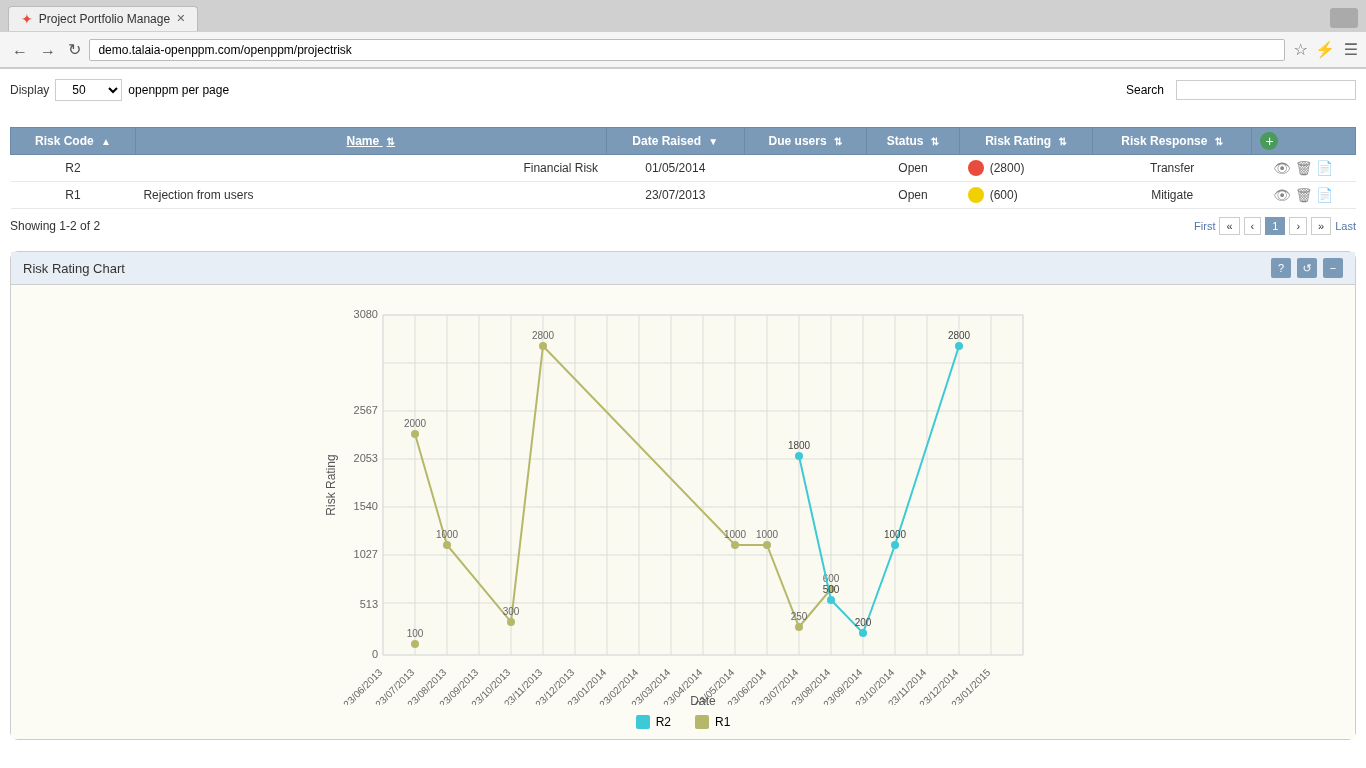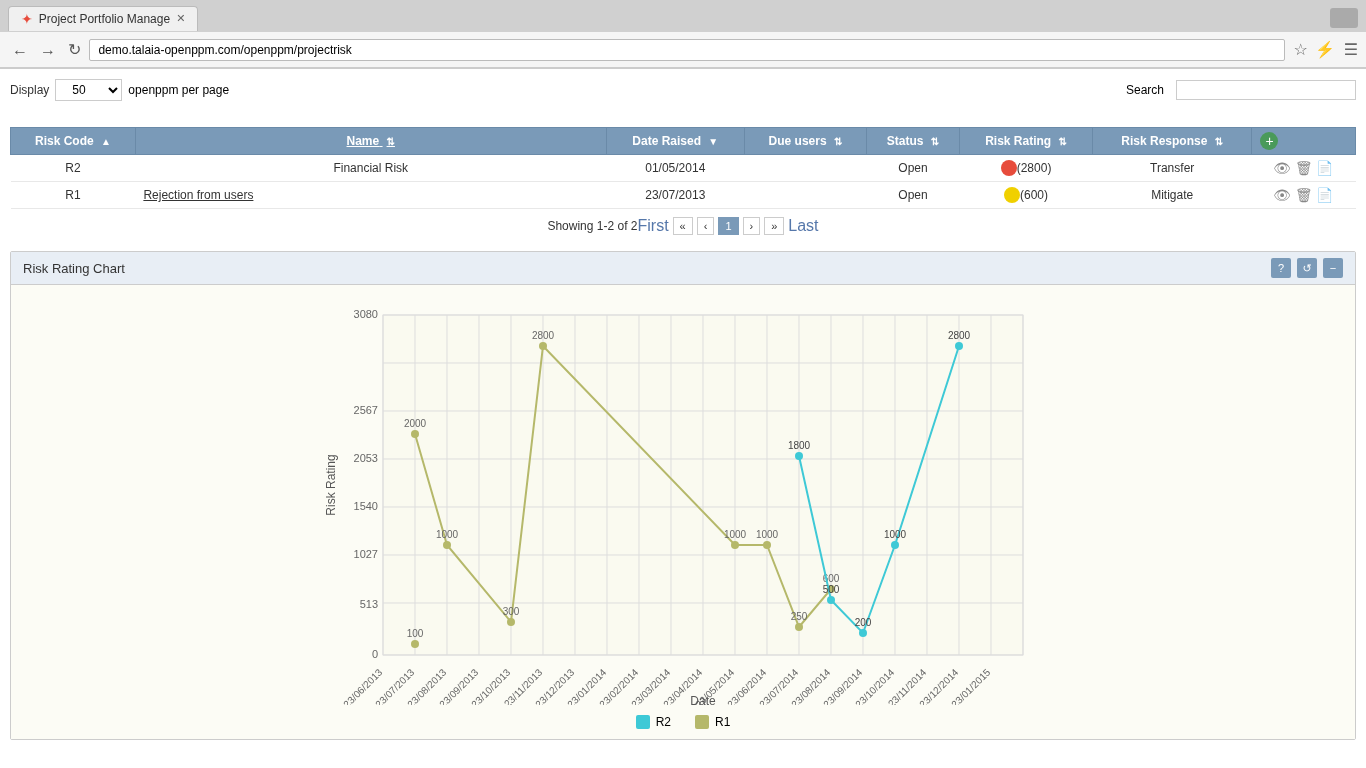--- a/index.html
+++ b/index.html
@@ -129,52 +129,52 @@
     .risk-table th.sortable { cursor: pointer; }
     .sort-arrow { margin-left: 4px; font-size: 10px; }
     .risk-table td {
       padding: 5px 8px;
       border-bottom: 1px solid #e8e8e8;
       text-align: center;
       font-size: 12px;
       color: #333;
     }
     .status-open { color: #333; }
-    .risk-rating-cell { display: flex; align-items: center; justify-content: center; }
+    .risk-rating-cell { display: flex; align-items: center; gap: 6px; }
     .risk-dot-red { width: 16px; height: 16px; border-radius: 50%; background: #e74c3c; display: inline-block; }
     .risk-dot-yellow { width: 16px; height: 16px; border-radius: 50%; background: #f0d000; display: inline-block; }
     .action-icons { display: flex; gap: 4px; justify-content: center; align-items: center; }
     .action-icon { color: #888; font-size: 14px; cursor: pointer; }
     .add-icon-btn { background: #4a9a5a; color: white; border: none; border-radius: 50%; width: 18px; height: 18px; font-size: 14px; cursor: pointer; display: flex; align-items: center; justify-content: center; }
 
     
     .pagination-row {
       display: flex;
       align-items: center;
-      justify-content: center;
+      justify-content: space-between;
       font-size: 12px;
       color: #333;
       margin-bottom: 12px;
     }
     .pagination-controls { display: flex; align-items: center; gap: 4px; }
     .page-btn {
       border: 1px solid #ccc;
       background: white;
       padding: 2px 6px;
       cursor: pointer;
       font-size: 11px;
       color: #333;
     }
     .page-btn.active { background: #7a9ab8; color: white; border-color: #7a9ab8; }
-    .page-link { color: #5577aa; text-decoration: none; font-size: 16px; cursor: pointer; }
+    .page-link { color: #5577aa; text-decoration: none; font-size: 11px; cursor: pointer; }
 
     
     .chart-section {
       border: 1px solid #ccc;
-      border-radius: 2px;
+      border-radius: 8px;
       margin-top: 16px;
     }
     .chart-header {
       background: #e8eef5;
       padding: 6px 12px;
       display: flex;
       align-items: center;
       justify-content: space-between;
       border-bottom: 1px solid #ccc;
     }
@@ -289,21 +289,21 @@
         </th>
         <th>
           <button class="add-icon-btn">+</button>
         </th>
       </tr>
     </thead>
     <tbody>
 
       <tr>
         <td>R2</td>
-        <td style="text-align:center;">Financial Risk</td>
+        <td style="text-align:right;">Financial Risk</td>
         <td>01/05/2014</td>
         <td></td>
         <td class="status-open">Open</td>
         <td>
           <div class="risk-rating-cell">
             <span class="risk-dot-red"></span>
             <span>(2800)</span>
           </div>
         </td>
         <td>Transfer</td>
@@ -311,21 +311,21 @@
           <div class="action-icons">
             <span class="action-icon">👁</span>
             <span class="action-icon">🗑</span>
             <span class="action-icon">📄</span>
           </div>
         </td>
       </tr>
 
       <tr>
         <td>R1</td>
-        <td style="text-align:left;text-decoration:underline;">Rejection from users</td>
+        <td style="text-align:left;">Rejection from users</td>
         <td>23/07/2013</td>
         <td></td>
         <td class="status-open">Open</td>
         <td>
           <div class="risk-rating-cell">
             <span class="risk-dot-yellow"></span>
             <span>(600)</span>
           </div>
         </td>
         <td>Mitigate</td>

